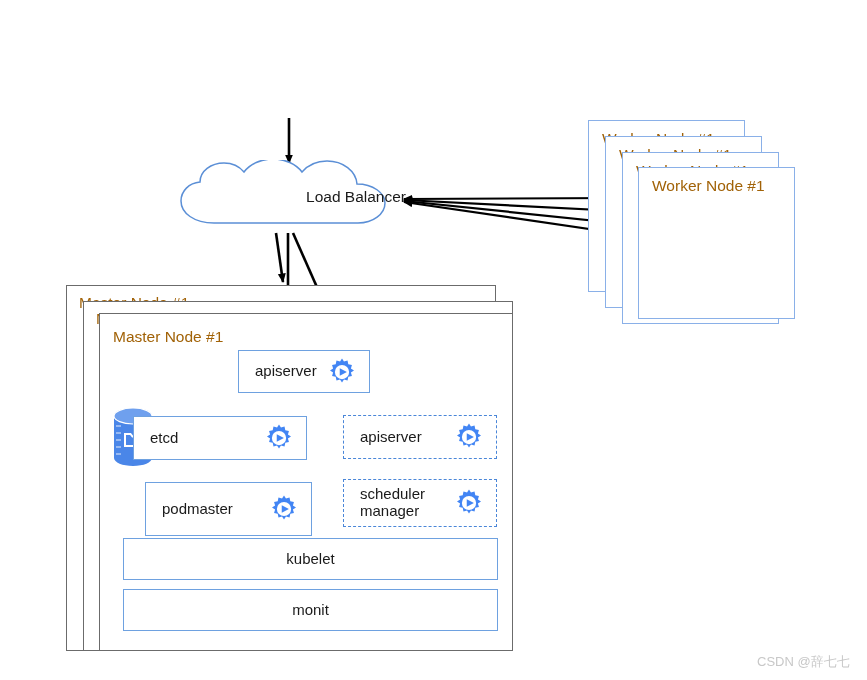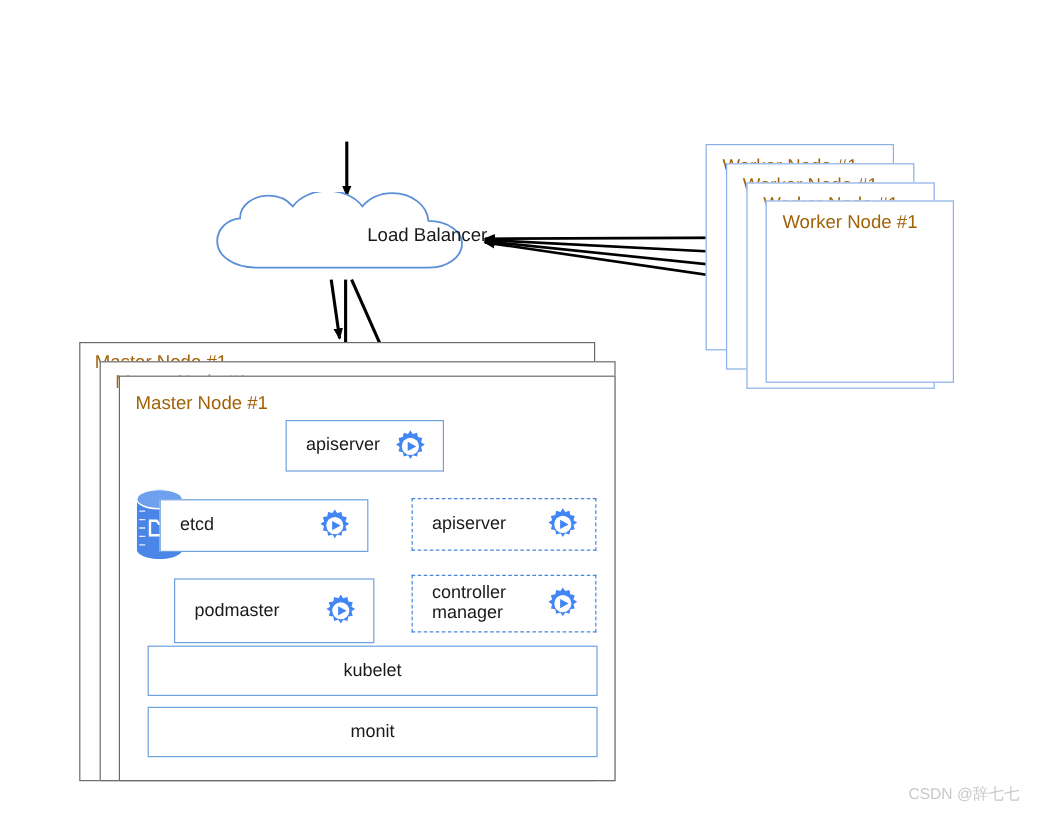--- a/index.html
+++ b/index.html
@@ -258,21 +258,21 @@
   <div class="comp comp-solid" style="left:145px; top:482px; width:167px; height:54px;">
     <span class="comp-name">podmaster</span>
     <svg class="gear" viewBox="0 0 32 32" xmlns="http://www.w3.org/2000/svg">
       <path fill="#4285f4" d="M16 1.6l2.1 3.3 3.8-1.1 0.8 3.9 3.9 0.8-1.1 3.8 3.3 2.1-3.3 2.1 1.1 3.8-3.9 0.8-0.8 3.9-3.8-1.1-2.1 3.3-2.1-3.3-3.8 1.1-0.8-3.9-3.9-0.8 1.1-3.8-3.3-2.1 3.3-2.1-1.1-3.8 3.9-0.8 0.8-3.9 3.8 1.1z"></path>
       <circle cx="16" cy="16" r="7.6" fill="#ffffff"></circle>
       <path fill="#4285f4" d="M13.6 11.9 L21.2 16 L13.6 20.1 Z"></path>
     </svg>
   </div>
 
   <div class="comp comp-dashed" style="left:343px; top:479px; width:154px; height:48px;">
-    <span class="comp-name">controller
+    <span class="comp-name">scheduler
 manager</span>
     <svg class="gear" viewBox="0 0 32 32" xmlns="http://www.w3.org/2000/svg">
       <path fill="#4285f4" d="M16 1.6l2.1 3.3 3.8-1.1 0.8 3.9 3.9 0.8-1.1 3.8 3.3 2.1-3.3 2.1 1.1 3.8-3.9 0.8-0.8 3.9-3.8-1.1-2.1 3.3-2.1-3.3-3.8 1.1-0.8-3.9-3.9-0.8 1.1-3.8-3.3-2.1 3.3-2.1-1.1-3.8 3.9-0.8 0.8-3.9 3.8 1.1z"></path>
       <circle cx="16" cy="16" r="7.6" fill="#ffffff"></circle>
       <path fill="#4285f4" d="M13.6 11.9 L21.2 16 L13.6 20.1 Z"></path>
     </svg>
   </div>
 
   <div class="comp comp-solid comp-center" style="left:123px; top:538px; width:375px; height:42px;">
     <span class="comp-name">kubelet</span>

